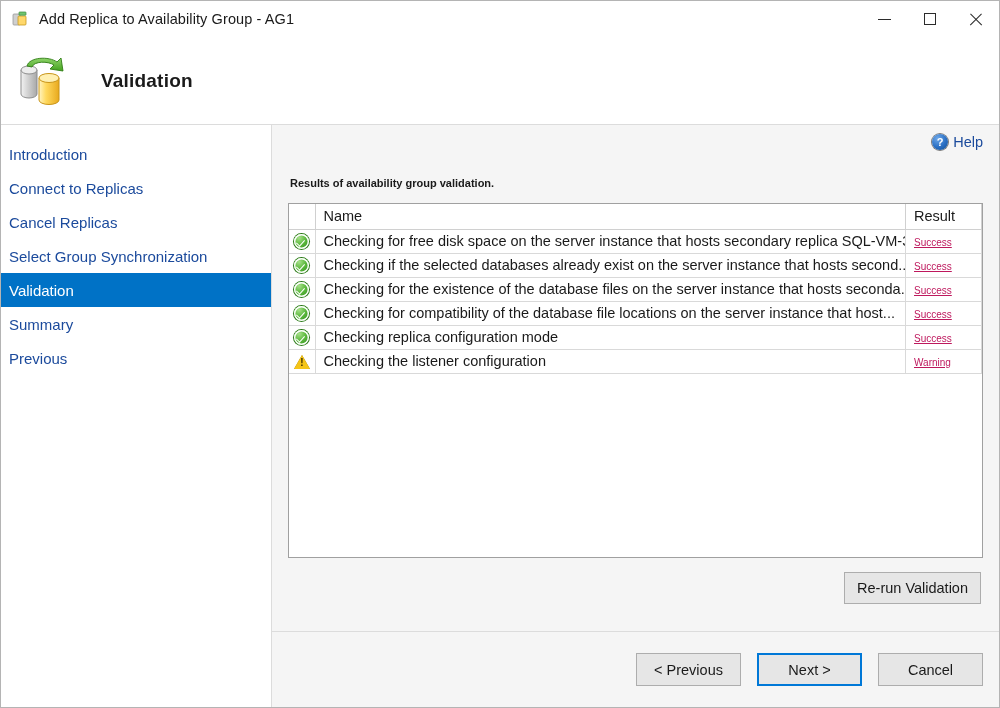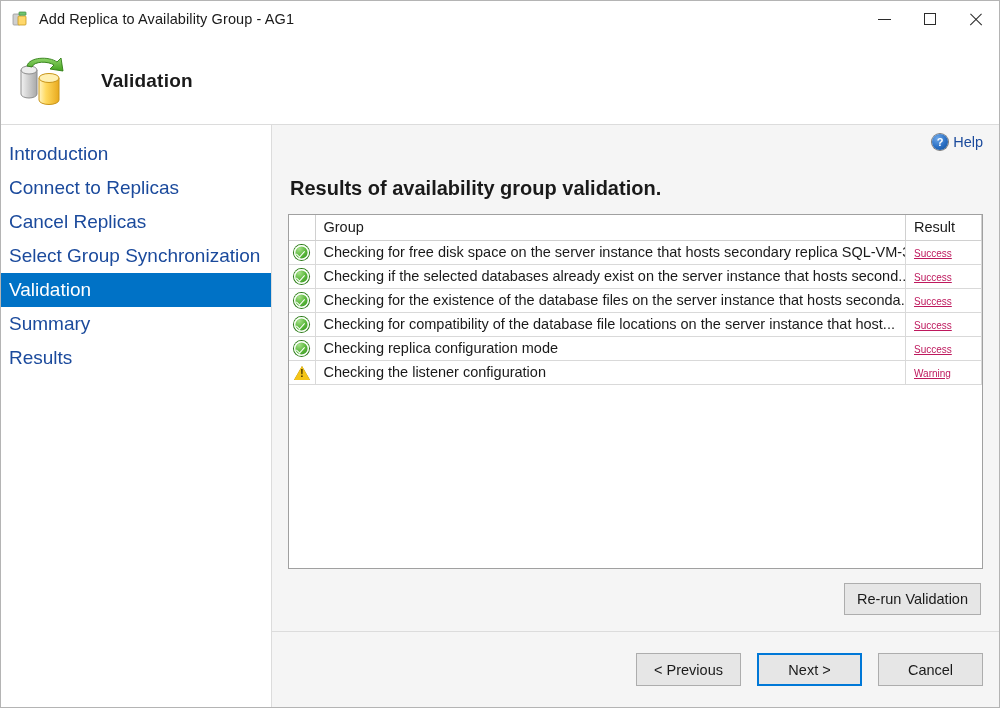--- a/index.html
+++ b/index.html
@@ -123,21 +123,21 @@
     background: #ffffff;
     border-right: 1px solid #dcdcdc;
     box-sizing: border-box;
     padding-top: 12px;
   }
   .nav-item {
     height: 34px;
     display: flex;
     align-items: center;
     padding-left: 8px;
-    font-size: 19px;
+    font-size: 15px;
     color: #1b4a9c;
     cursor: default;
     box-sizing: border-box;
   }
   .nav-item.selected {
     background: #0072c6;
     color: #ffffff;
     width: 270px;
   }
 
@@ -180,21 +180,21 @@
     box-shadow: 0 0 0 1px #7a7a7a;
   }
   .content-inner {
     flex: 1 1 auto;
     padding: 0 16px 0 16px;
     display: flex;
     flex-direction: column;
     min-height: 0;
   }
   .results-caption {
-    font-size: 20px;
+    font-size: 11px;
     font-weight: bold;
     color: #1a1a1a;
     margin: 18px 0 14px 2px;
   }
 
   
   .grid {
     background: #ffffff;
     border: 1px solid #a0a0a0;
     box-sizing: border-box;
@@ -387,21 +387,21 @@
 
   <div class="body-area">
 
     <div class="sidebar">
       <div class="nav-item">Introduction</div>
       <div class="nav-item">Connect to Replicas</div>
       <div class="nav-item">Cancel Replicas</div>
       <div class="nav-item">Select Group Synchronization</div>
       <div class="nav-item selected">Validation</div>
       <div class="nav-item">Summary</div>
-      <div class="nav-item">Results</div>
+      <div class="nav-item">Previous</div>
     </div>
 
     <div class="content">
 
       <div class="help-row">
         <div class="help-link">
           <span class="help-icon">?</span>
           <span>Help</span>
         </div>
       </div>
@@ -412,21 +412,21 @@
         <div class="grid">
           <table class="val">
             <colgroup>
               <col class="c-icon">
               <col>
               <col class="c-result">
             </colgroup>
             <thead>
               <tr>
                 <th class="th-icon"></th>
-                <th>Group</th>
+                <th>Name</th>
                 <th>Result</th>
               </tr>
             </thead>
             <tbody>
               <tr>
                 <td class="cell-icon">
                   <span class="ico success"></span>
                 </td>
                 <td>Checking for free disk space on the server instance that hosts secondary replica SQL-VM-3</td>
                 <td class="cell-result">

